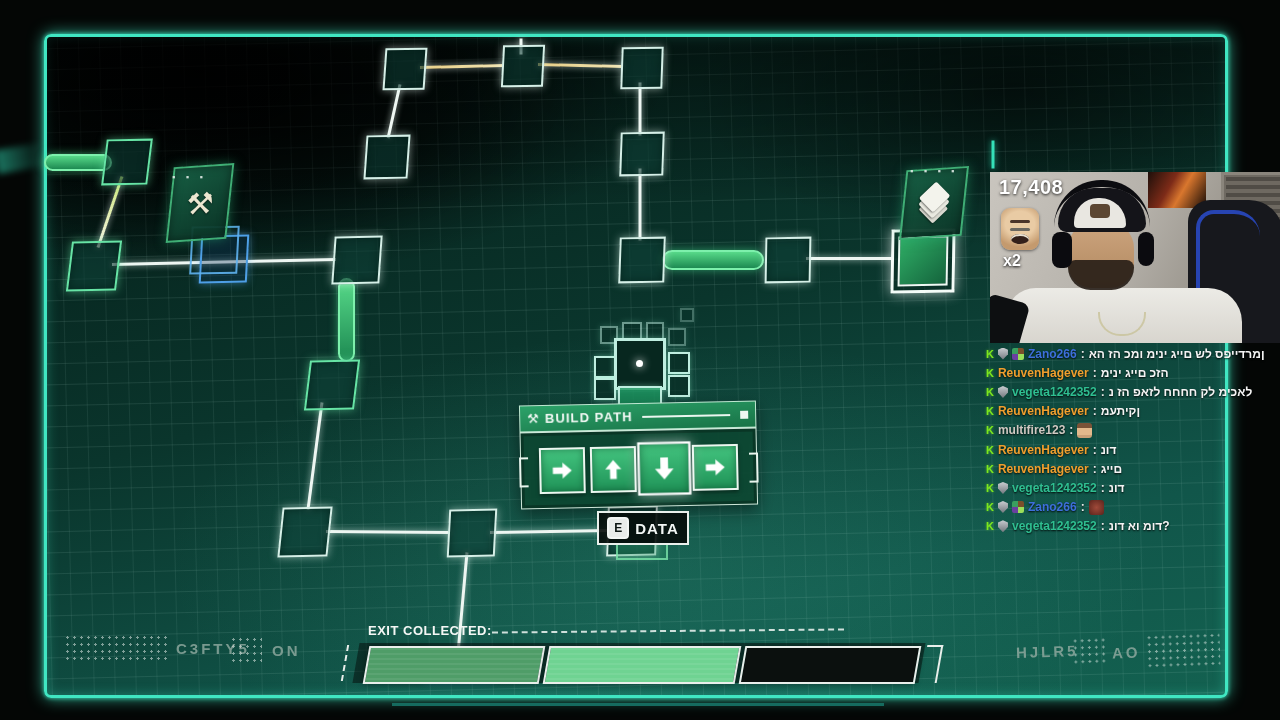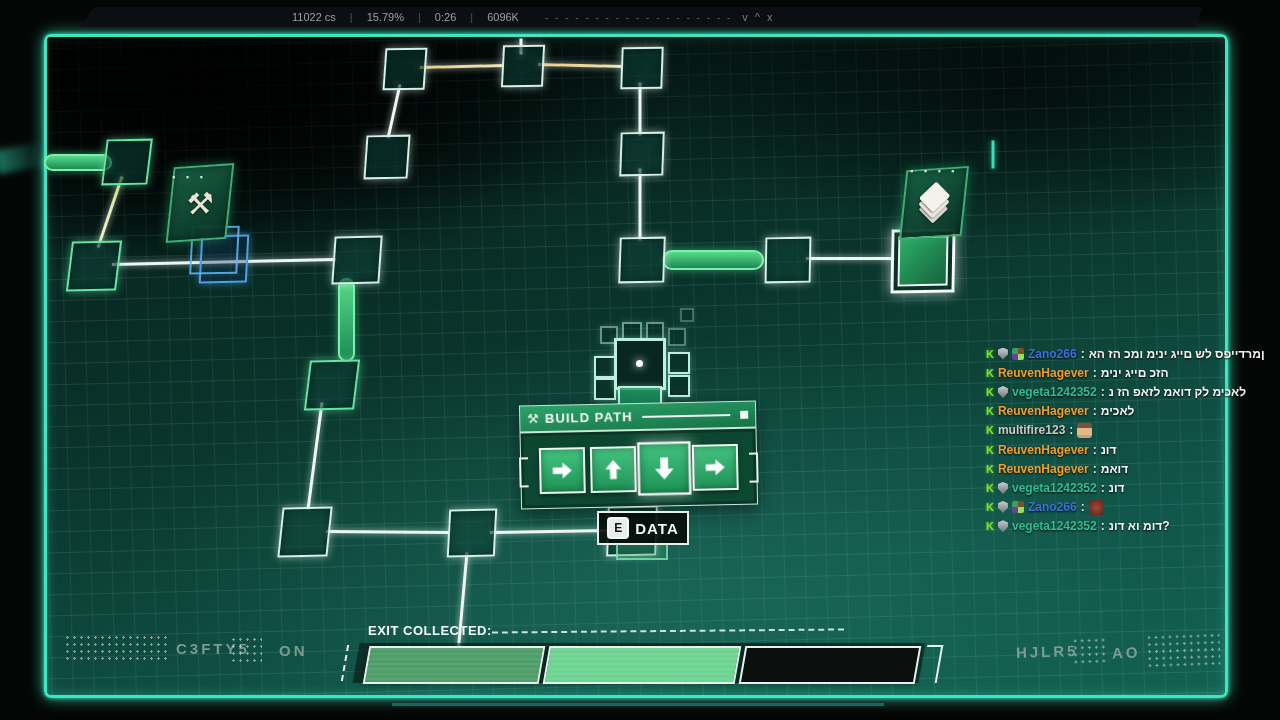--- a/index.html
+++ b/index.html
@@ -276,52 +276,68 @@
         </div>
       </div>
   </div>
 
   <div id="exit-tab"></div>
   <div id="exit-btn">
     <span id="exit-key">E</span>
     <span id="exit-label">DATA</span>
   </div>
 
-  <div id="hud">
-    <span class="pad"></span>
-    <span id="hud-stats"><span>11022 cs</span><span class="sep">|</span><span>15.79%</span><span class="sep">|</span><span>0:26</span><span class="sep">|</span><span>6096K</span></span>
-    <span class="dash">- - - - - - - - - - - - - - - - - - -</span>
-    <span class="ctl">v ^ x</span>
-  </div>
 
   <div id="dc-label">EXIT COLLECTED:</div>
   <div id="dc-dashes"></div>
   <div id="databar-back"></div>
   <div id="bar-bracket-l"></div>
   <div id="bar-bracket-r"></div>
   <div id="segments">
       <div class="seg" style="left: 366px; width: 172px; background: linear-gradient(rgb(79, 157, 104), rgb(79, 157, 104));">
         <div class="tex"></div>
       </div>
       <div class="seg" style="left: 546px; width: 188px; background: linear-gradient(rgb(111, 211, 146), rgb(111, 211, 146));">
         <div class="tex"></div>
       </div>
       <div class="seg" style="left: 742px; width: 172px; background: linear-gradient(rgb(11, 16, 14), rgb(11, 16, 14));"></div>
     </div>
 
   <div class="dots" style="left:64px;top:634px;width:104px;height:30px;"></div>
   <span class="codetext" style="left:176px;top:640px;">C3FTY5</span>
   <div class="dots" style="left:230px;top:636px;width:32px;height:28px;"></div>
-  <span class="codetext" style="left:279px;top:642px;">ON</span>
+  <span class="codetext" style="left:272px;top:642px;">ON</span>
 
   <span class="codetext r2" style="left:1016px;top:643px;">HJLR5</span>
   <div class="dots r2" style="left:1072px;top:637px;width:34px;height:28px;"></div>
   <span class="codetext r2" style="left:1112px;top:644px;">AO</span>
   <div class="dots r2" style="left:1146px;top:633px;width:74px;height:36px;"></div>
 
+  <div id="webcam">
+    <div class="wall"></div>
+    <div class="poster"></div>
+    <div class="window">
+        <i></i>
+      </div>
+    <div class="chair"></div>
+    <div class="body"></div>
+    <div class="chain"></div>
+    <div class="head">
+      <div class="band"></div>
+      <div class="face"></div>
+      <div class="beard"></div>
+      <div class="cap"></div>
+      <div class="phone-l"></div>
+      <div class="phone-r"></div>
+    </div>
+    <div class="mic"></div>
+    <div id="emote-risitas"></div>
+    <div id="cam-counter">17,408</div>
+    <div id="cam-x2">x2</div>
+  </div>
 
   <div id="chat">
       <div class="chat-line">
         <span class="b-sword">K</span>
         <span class="b-shield"></span>
         <span class="b-sub"></span>
         <span class="chat-user" style="color: rgb(61, 111, 219);">Zano266</span>
         <span class="chat-colon">:</span>
         <span class="chat-msg">אה זה כמו מיני גיים של ספיידרמן</span>
       </div>
@@ -329,45 +345,45 @@
         <span class="b-sword">K</span>
         <span class="chat-user" style="color: rgb(240, 159, 46);">ReuvenHagever</span>
         <span class="chat-colon">:</span>
         <span class="chat-msg">מיני גיים כזה</span>
       </div>
       <div class="chat-line">
         <span class="b-sword">K</span>
         <span class="b-shield"></span>
         <span class="chat-user" style="color: rgb(47, 191, 145);">vegeta1242352</span>
         <span class="chat-colon">:</span>
-        <span class="chat-msg">נ זה פאזל מאוד קל מיכאל</span>
+        <span class="chat-msg">נ זה פאזל חחחח קל מיכאל</span>
       </div>
       <div class="chat-line">
         <span class="b-sword">K</span>
         <span class="chat-user" style="color: rgb(240, 159, 46);">ReuvenHagever</span>
         <span class="chat-colon">:</span>
-        <span class="chat-msg">מיכאל</span>
+        <span class="chat-msg">מעתיקן</span>
       </div>
       <div class="chat-line">
         <span class="b-sword">K</span>
         <span class="chat-user" style="color: rgb(207, 201, 194);">multifire123</span>
         <span class="chat-colon">:</span>
         <span class="emote face"></span>
       </div>
       <div class="chat-line">
         <span class="b-sword">K</span>
         <span class="chat-user" style="color: rgb(240, 159, 46);">ReuvenHagever</span>
         <span class="chat-colon">:</span>
         <span class="chat-msg">נוד</span>
       </div>
       <div class="chat-line">
         <span class="b-sword">K</span>
         <span class="chat-user" style="color: rgb(240, 159, 46);">ReuvenHagever</span>
         <span class="chat-colon">:</span>
-        <span class="chat-msg">מאוד</span>
+        <span class="chat-msg">גיים</span>
       </div>
       <div class="chat-line">
         <span class="b-sword">K</span>
         <span class="b-shield"></span>
         <span class="chat-user" style="color: rgb(47, 191, 145);">vegeta1242352</span>
         <span class="chat-colon">:</span>
         <span class="chat-msg">נוד</span>
       </div>
       <div class="chat-line">
         <span class="b-sword">K</span>

